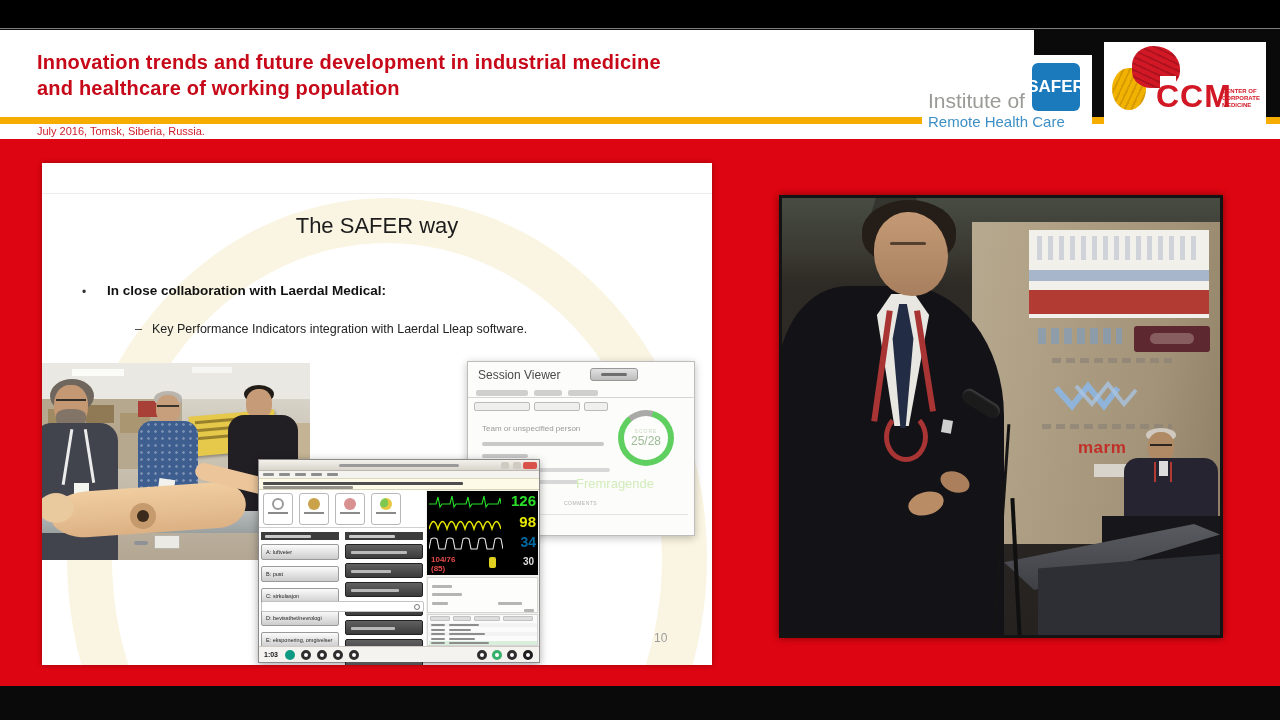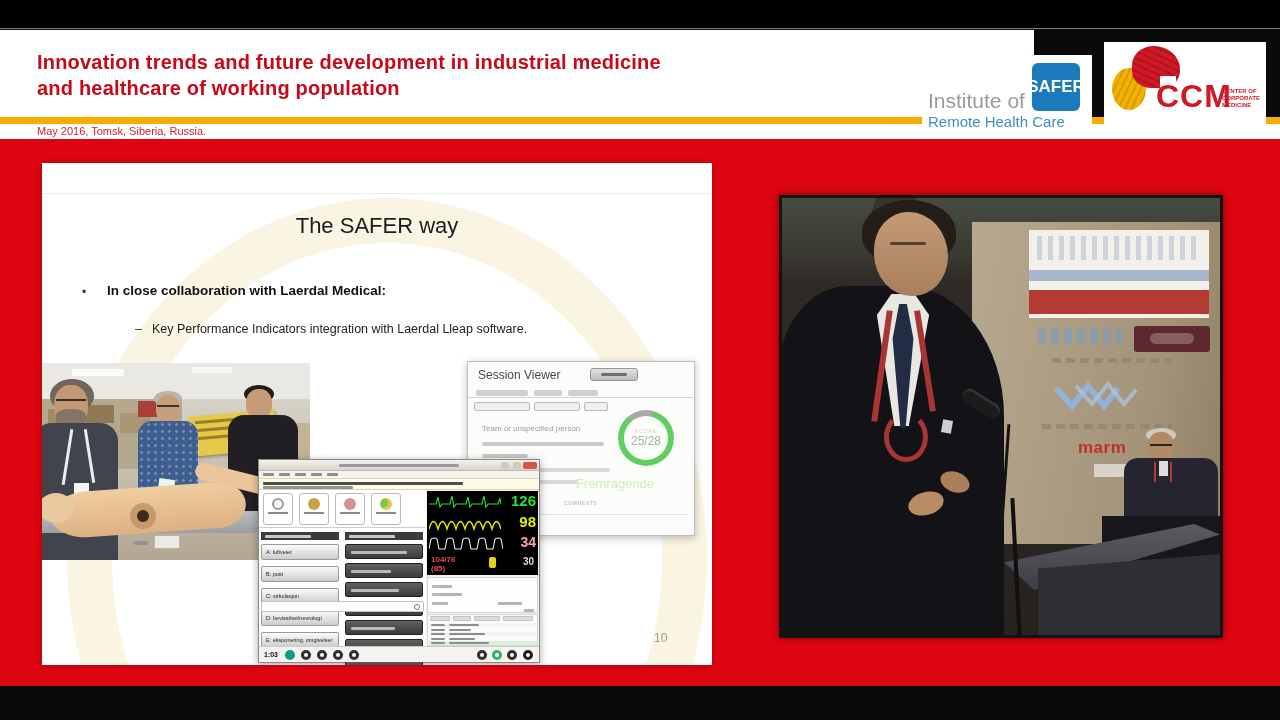--- a/index.html
+++ b/index.html
@@ -196,21 +196,21 @@
 
   <div class="top-black"></div>
   <div class="header-white">
     <div class="conf-title">
       <div>Innovation trends and future development in industrial medicine</div>
       <div>and healthcare of working population</div>
     </div>
   </div>
   <div class="orange-stripe"></div>
   <div class="date-band">
-    <div class="date-text">May 2016, Tomsk, Siberia, Russia.</div>
+    <div class="date-text">July 2016, Tomsk, Siberia, Russia.</div>
   </div>
 
   <div class="logo-irhc">
     <span class="irhc-prefix">Institute of</span>
     <span class="irhc-box">SAFER</span>
     <span class="irhc-name">Remote Health Care</span>
   </div>
   <div class="logo-ccm">
     <span class="ccm-yellow"></span>
     <span class="ccm-red"></span>
@@ -388,21 +388,21 @@
             <div class="m-row" style="top:20px;height:22px;">
               <svg class="wave-svg" width="72" height="18" viewBox="0 0 72 18">
                 <path d="M0 16 Q4.5 1 9 16 Q13.5 1 18 16 Q22.5 1 27 16 Q31.5 1 36 16 Q40.5 1 45 16 Q49.5 1 54 16 Q58.5 1 63 16 Q67.5 1 72 16" fill="none" stroke="#e8e800" stroke-width="1.4"></path>
               </svg>
               <span class="m-val" style="color:#e8e800;font-size:15px;top:2px;">98</span>
             </div>
             <div class="m-row" style="top:42px;height:20px;">
               <svg class="wave-svg" width="74" height="16" viewBox="0 0 74 16">
                 <path d="M0 14 L2 4 Q5 2 8 4 L10 14 L16 14 L18 4 Q21 2 24 4 L26 14 L32 14 L34 4 Q37 2 40 4 L42 14 L48 14 L50 4 Q53 2 56 4 L58 14 L64 14 L66 4 Q69 2 72 4 L74 14" fill="none" stroke="#e8e8e8" stroke-width="1.1"></path>
               </svg>
-              <span class="m-val" style="color:#fca5a5;font-size:14px;top:1px;">34</span>
+              <span class="m-val" style="color:#0369a1;font-size:14px;top:1px;">34</span>
             </div>
             <div class="m-row" style="top:62px;height:22px;">
               <div class="m-abp">
                 <span>104/76</span><br>
                 <span>(85)</span>
               </div>
               <div class="m-figure"></div>
               <span class="m-rr">30</span>
             </div>
           </div>

